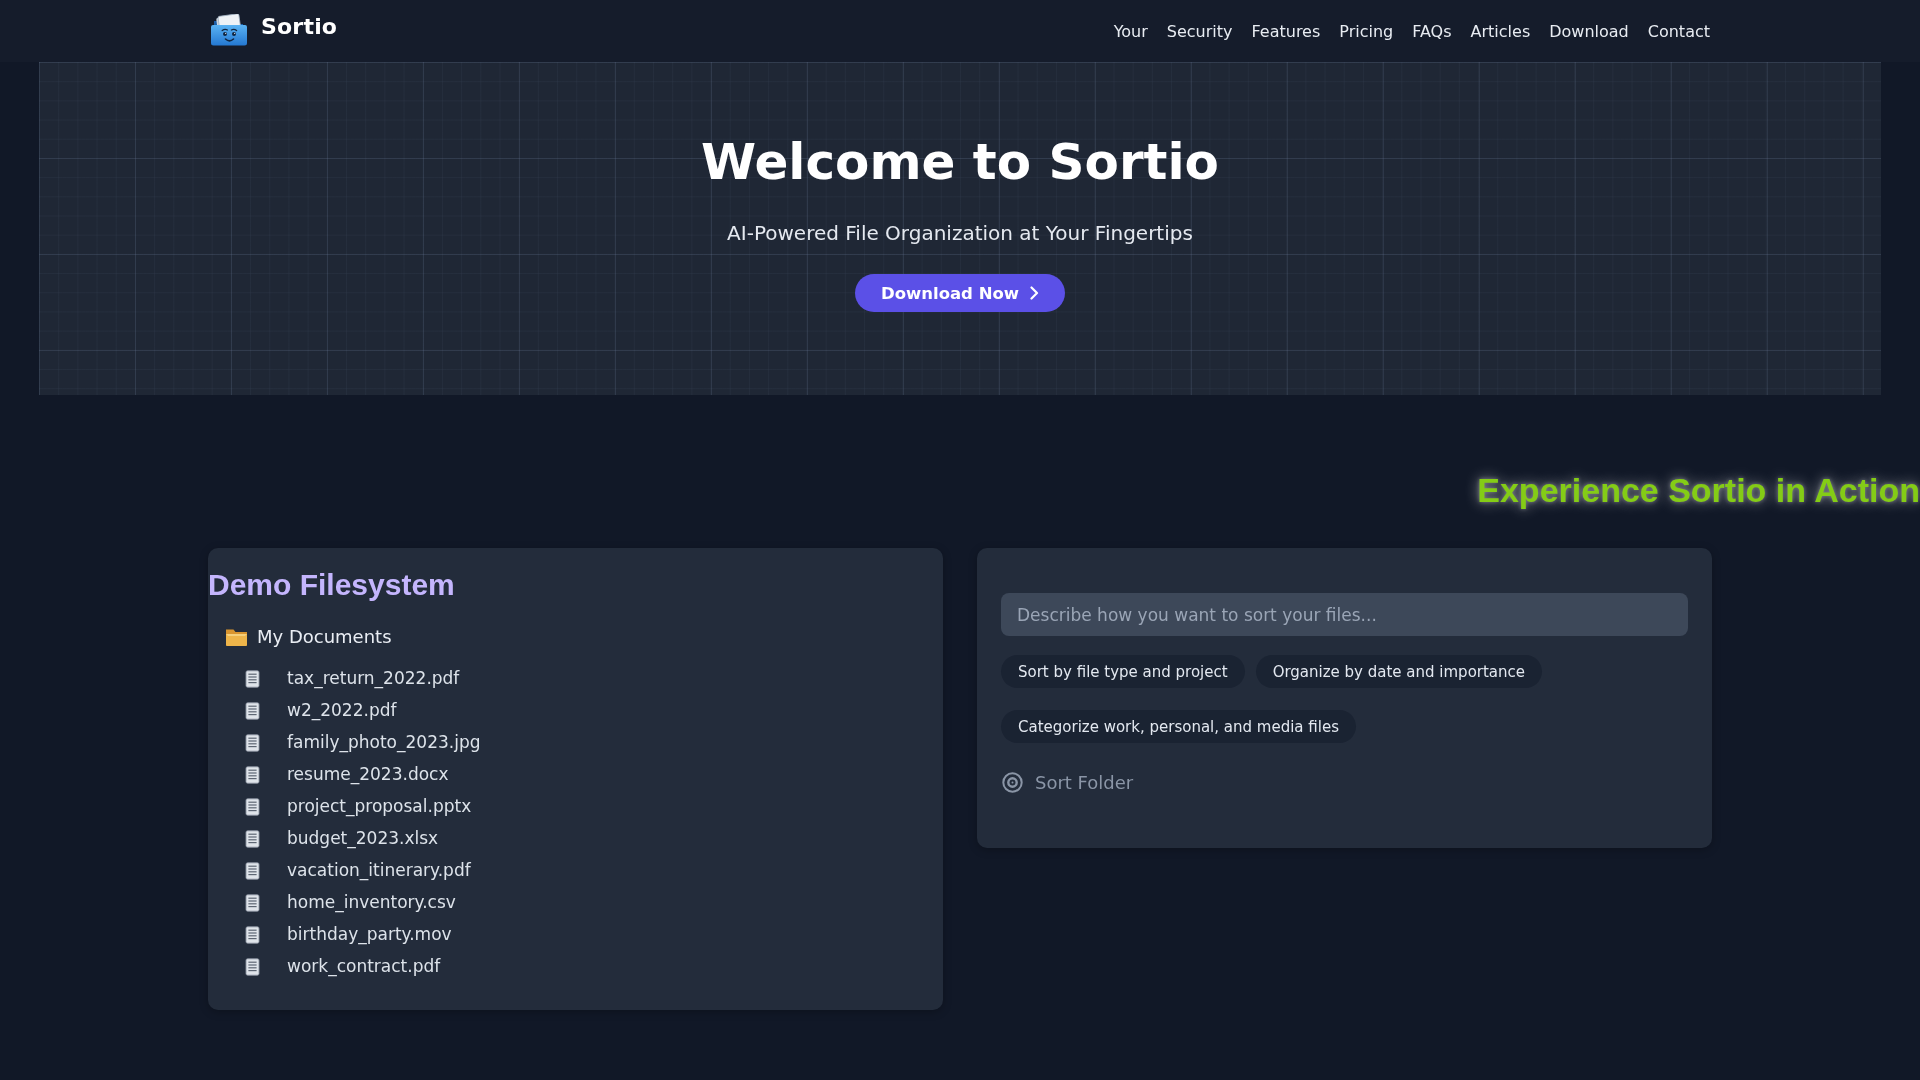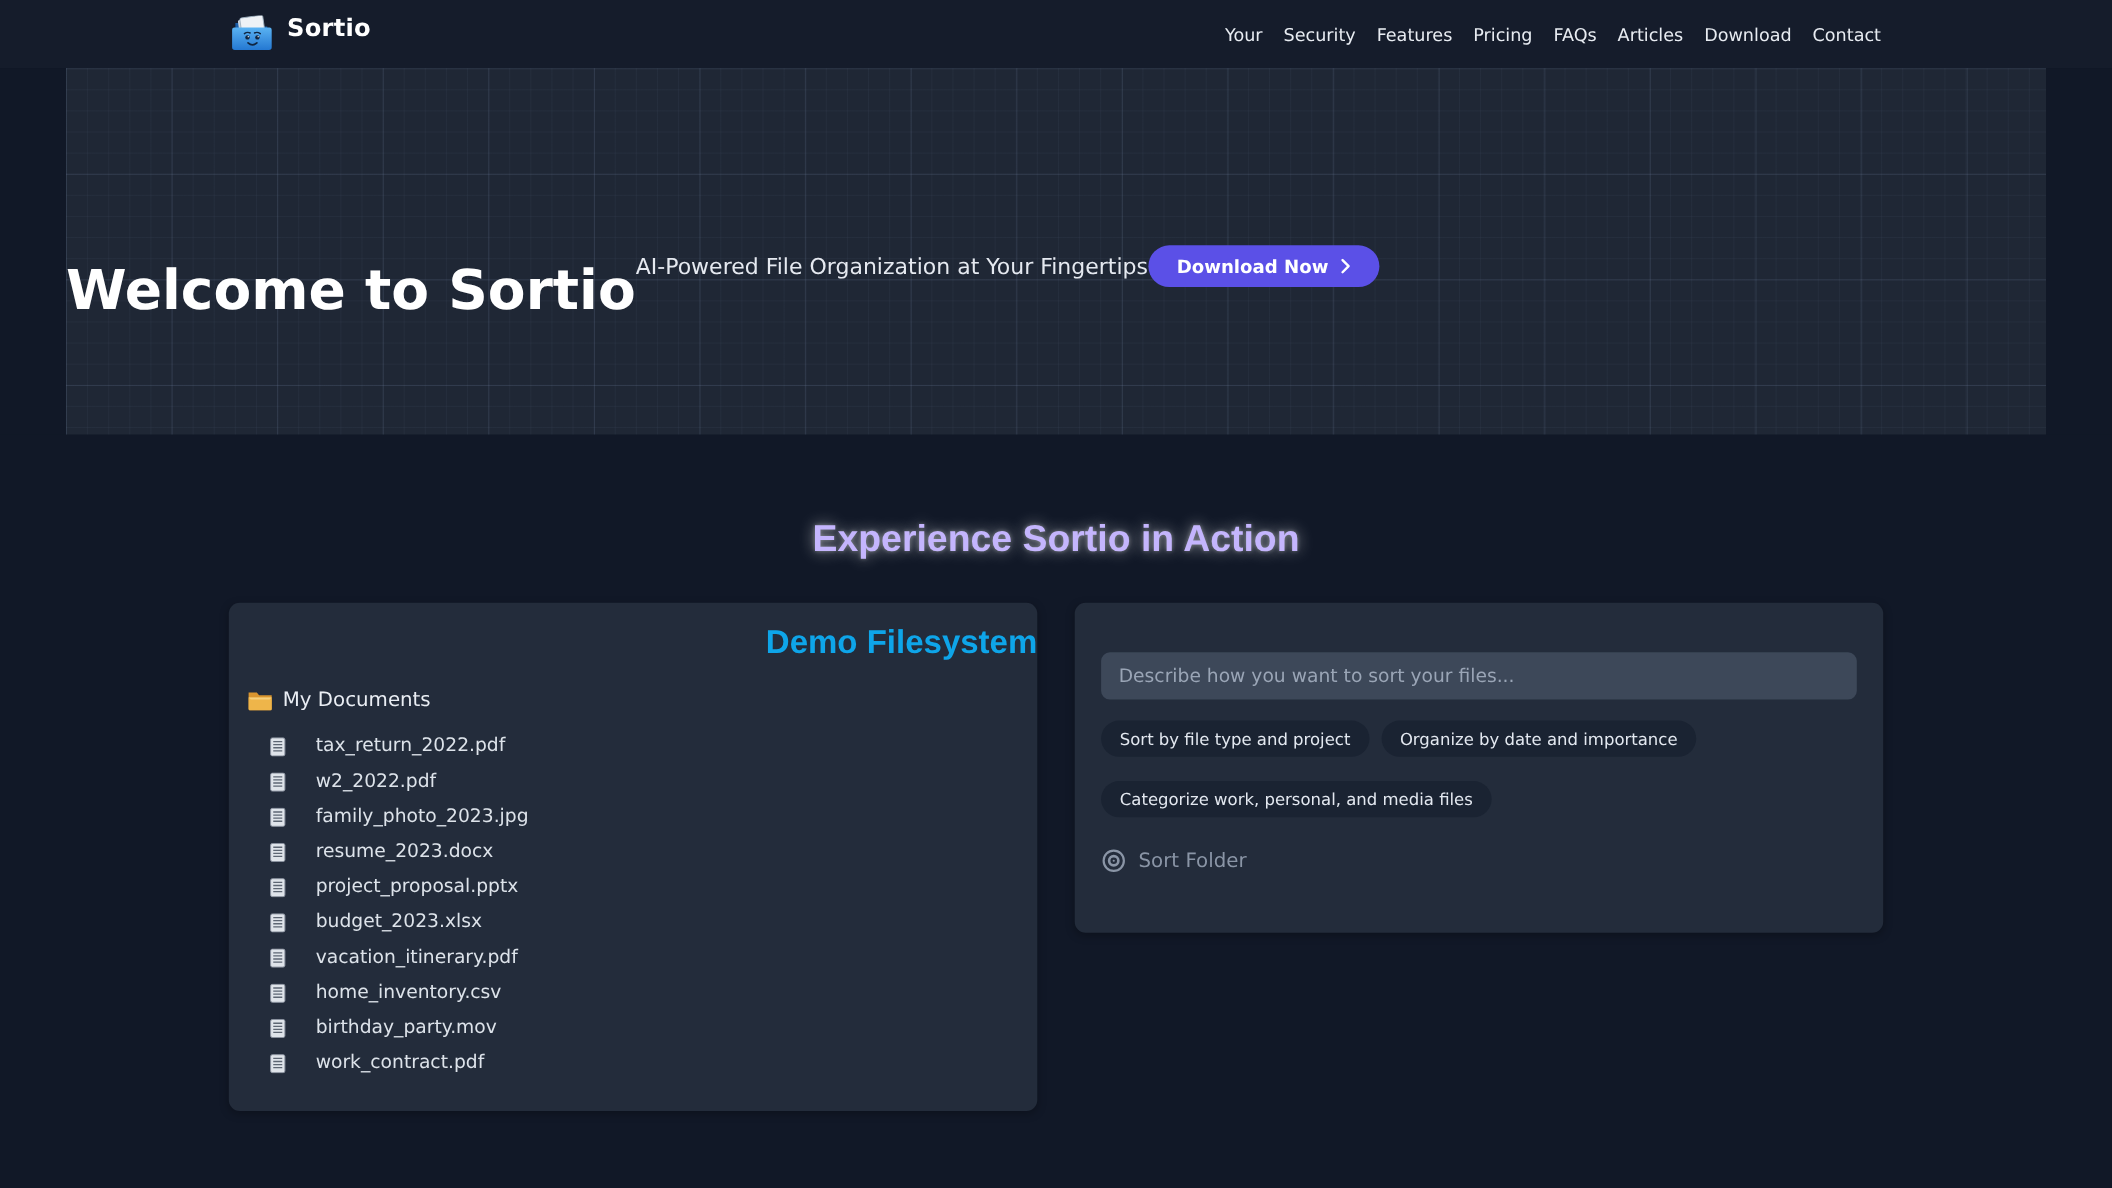--- a/index.html
+++ b/index.html
@@ -17,54 +17,54 @@
     align-items:center; justify-content:space-between; padding:0 2px;
   }
   .brand { display:flex; align-items:flex-start; gap:13px; cursor:pointer; }
   .brand-name { font-size:22px; font-weight:bold; color:#ffffff; letter-spacing:.2px; }
   .nav-links { display:flex; align-items:center; gap:19px; }
   .nav-link { font-size:16px; color:#e8ecf2; text-decoration:none; cursor:pointer; white-space:nowrap; }
 
   
   .hero { background:#111827; }
   .hero-grid {
-    margin:0 60px; height:333px;
+    margin:0 39px; height:333px;
     background-color:#1f2735;
     background-image:
       linear-gradient(rgba(140,162,198,0.13) 1px, transparent 1px),
       linear-gradient(90deg, rgba(140,162,198,0.13) 1px, transparent 1px),
       linear-gradient(rgba(140,162,198,0.055) 1px, transparent 1px),
       linear-gradient(90deg, rgba(140,162,198,0.055) 1px, transparent 1px);
     background-size:96px 96px, 96px 96px, 19.2px 19.2px, 19.2px 19.2px;
-    display:flex; align-items:center;
+    display:flex; flex-direction:column; align-items:center;
   }
   .hero-title {
     margin-top:70px; font-size:50px; line-height:1.2; font-weight:bold; color:#ffffff;
   }
   .hero-subtitle { margin-top:27px; font-size:20px; line-height:1.4; color:#e5e9f0; }
   .cta-btn {
     margin-top:27px; height:38px; border:none; border-radius:19px;
     background:#5b50e7; color:#ffffff; font-weight:bold; font-size:16.5px;
     font-family:inherit; display:inline-flex; align-items:center; gap:11px;
     padding:0 26px; cursor:pointer;
   }
 
   
   .demo-heading {
-    margin-top:76px; text-align:center; font-size:34px; font-weight:bold; color:#c4b5fd;
+    margin-top:76px; text-align:right; font-size:34px; font-weight:bold; color:#84cc16;
     text-shadow:0 0 14px rgba(255,255,255,0.55), 0 0 4px rgba(255,255,255,0.35);
     font-family:"Liberation Sans","DejaVu Sans",sans-serif;
   }
   .cards { width:1504px; margin:38px auto 0; display:flex; gap:34px; align-items:flex-start; }
   .card { background:#232c3b; border-radius:10px; box-shadow:0 2px 8px rgba(0,0,0,0.25); }
 
   
   .card-filesystem { width:735px; height:462px; padding:20px 0 0; }
   .fs-title {
-    text-align:right; font-size:30px; font-weight:bold; color:#0ea5e9;
+    text-align:left; font-size:30px; font-weight:bold; color:#c4b5fd;
     font-family:"Liberation Sans","DejaVu Sans",sans-serif;
   }
   .tree { margin:20px 0 0 17px; }
   .root-row { display:flex; align-items:center; height:28px; }
   .root-label { margin-left:9px; font-size:18px; color:#eaeef4; }
   .file-list { list-style:none; margin-top:6px; }
   .file-row { display:flex; align-items:flex-end; height:32px; padding-left:20px; }
   .file-icon { display:inline-flex; width:15px; }
   .file-name { margin-left:27px; font-size:17px; color:#dde3ea; }
 

